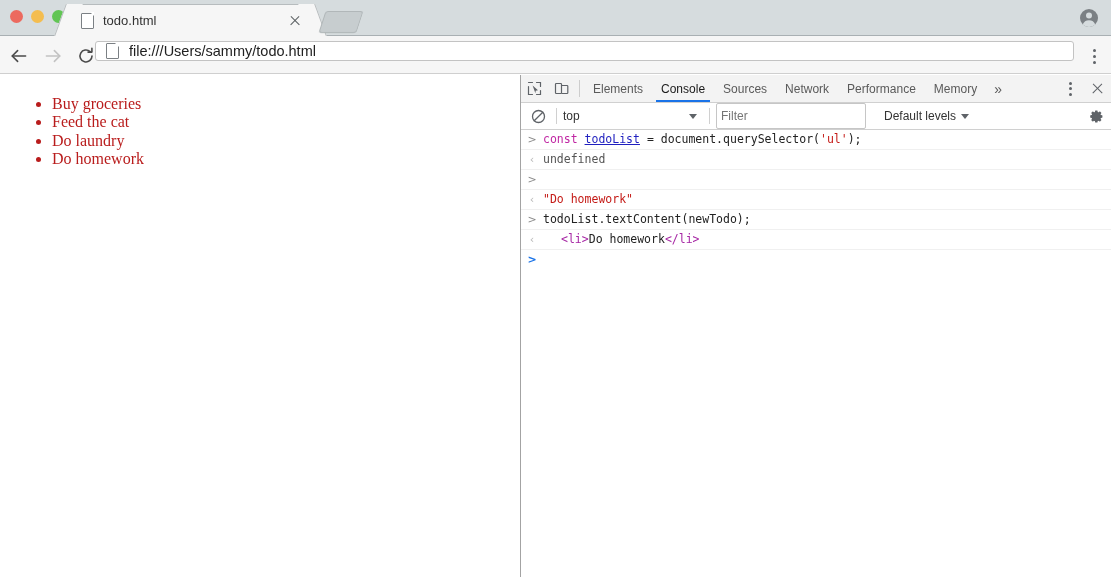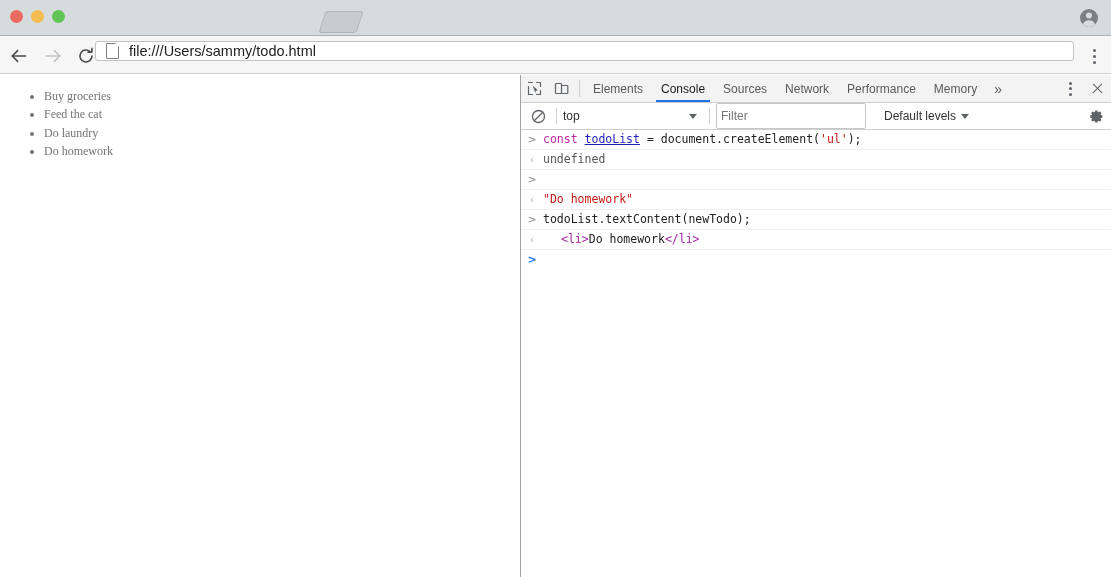--- a/index.html
+++ b/index.html
@@ -136,23 +136,23 @@
   .kebab i { width: 3px; height: 3px; border-radius: 50%; background: #5f6368; display: block; }
 
   
   .viewport {
     position: absolute; left: 0; top: 75px;
     width: 520px; height: 502px;
     background: #fff;
     overflow: hidden;
   }
   .todo-ul {
-    margin: 4px; padding: 8px 0 0 40px;
+    margin: 12px; padding: 8px 0 0 40px;
     font-family: "Liberation Serif", serif;
-    font-size: 12px; color: #737373;
+    font-size: 16px; color: #b91c1c;
     line-height: 18.3px;
     list-style: disc;
   }
   .todo-ul li { margin: 0; padding: 0; }
 
   
   .devtools {
     position: absolute; left: 520px; top: 75px;
     width: 591px; height: 502px;
     background: #fff;
@@ -292,20 +292,27 @@
 
 <div id="app">
 
   <div class="tabstrip">
     <div class="traffic">
       <span class="dot red"></span>
       <span class="dot yellow"></span>
       <span class="dot green"></span>
     </div>
 
+    <div class="tab">
+      <div class="tab-inner">
+        <span class="page-icon"></span>
+        <span class="tab-title">todo.html</span>
+      </div>
+      <span class="tab-close"></span>
+    </div>
 
     <div class="newtab"></div>
 
     <div class="profile-btn">
       <svg width="20" height="20" viewBox="0 0 20 20">
         <circle cx="10" cy="10" r="9" fill="#7b8084"></circle>
         <circle cx="10" cy="7.6" r="3" fill="#d6dcde"></circle>
         <path d="M3.7 16.6a6.8 6.8 0 0 1 12.6 0A9 9 0 0 1 10 19a9 9 0 0 1-6.3-2.4z" fill="#d6dcde"></path>
       </svg>
     </div>
@@ -412,21 +419,21 @@
         <svg width="15" height="15" viewBox="0 0 16 16">
           <path fill="#5f6368" d="M8 5.2A2.8 2.8 0 1 0 8 10.8 2.8 2.8 0 0 0 8 5.2zm0 4.3A1.5 1.5 0 1 1 8 6.5a1.5 1.5 0 0 1 0 3z"></path>
           <path fill="#5f6368" d="M14 8.9l-1.3-.2a4.7 4.7 0 0 0-.4-1l.8-1a.4.4 0 0 0 0-.5l-1.3-1.3a.4.4 0 0 0-.5 0l-1 .8a4.7 4.7 0 0 0-1-.4L9.1 4a.4.4 0 0 0-.4-.3H6.9a.4.4 0 0 0-.4.3l-.2 1.3a4.7 4.7 0 0 0-1 .4l-1-.8a.4.4 0 0 0-.5 0L2.5 6.2a.4.4 0 0 0 0 .5l.8 1a4.7 4.7 0 0 0-.4 1L1.6 8.9a.4.4 0 0 0-.3.4v1.8a.4.4 0 0 0 .3.4l1.3.2c.1.35.24.68.4 1l-.8 1a.4.4 0 0 0 0 .5l1.3 1.3a.4.4 0 0 0 .5 0l1-.8c.32.16.65.3 1 .4l.2 1.3a.4.4 0 0 0 .4.3h1.8a.4.4 0 0 0 .4-.3l.2-1.3c.35-.1.68-.24 1-.4l1 .8a.4.4 0 0 0 .5 0l1.3-1.3a.4.4 0 0 0 0-.5l-.8-1c.16-.32.3-.65.4-1l1.3-.2a.4.4 0 0 0 .3-.4V9.3a.4.4 0 0 0-.3-.4z" transform="translate(0,-2.2)"></path>
         </svg>
       </div>
     </div>
 
     <div class="console-body">
       <div class="c-row">
         <span class="c-marker input">&gt;</span>
-        <span class="c-content"><span class="tok-kw">const</span><span class="tok-plain"> </span><span class="tok-var">todoList</span><span class="tok-op"> = </span><span class="tok-plain">document.createElement(</span><span class="tok-str">'ul'</span><span class="tok-plain">);</span></span>
+        <span class="c-content"><span class="tok-kw">const</span><span class="tok-plain"> </span><span class="tok-var">todoList</span><span class="tok-op"> = </span><span class="tok-plain">document.querySelector(</span><span class="tok-str">'ul'</span><span class="tok-plain">);</span></span>
       </div>
       <div class="c-row">
         <span class="c-marker output">‹</span>
         <span class="c-content"><span class="tok-res">undefined</span></span>
       </div>
       <div class="c-row">
         <span class="c-marker input">&gt;</span>
       </div>
       <div class="c-row">
         <span class="c-marker output">‹</span>

